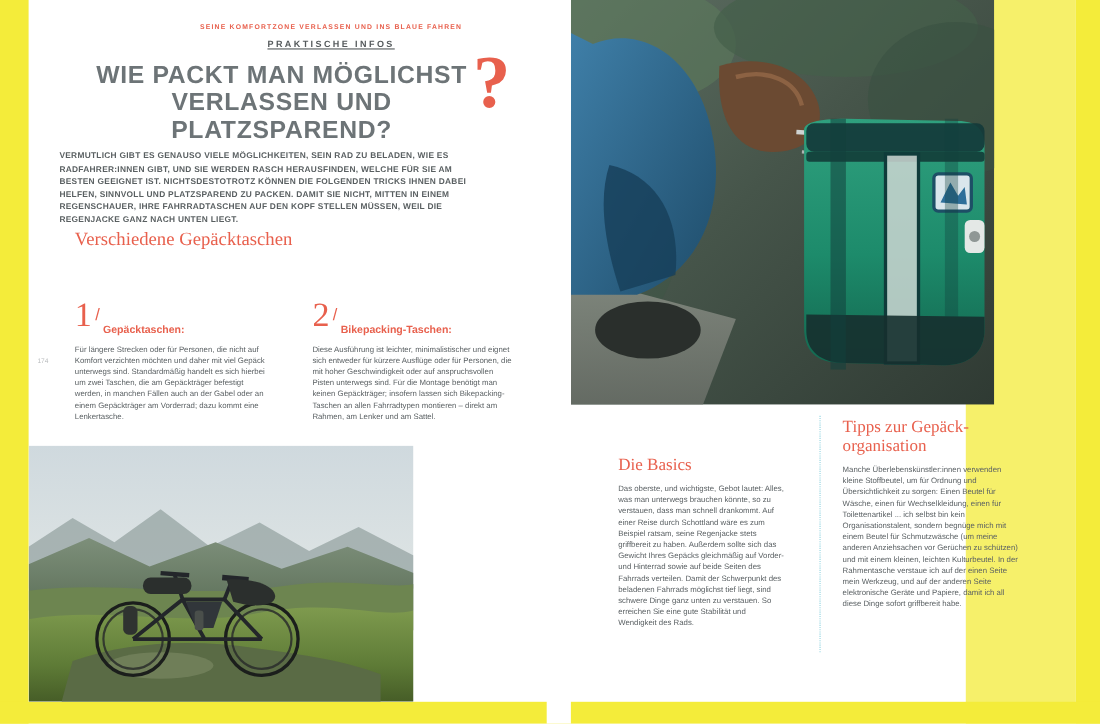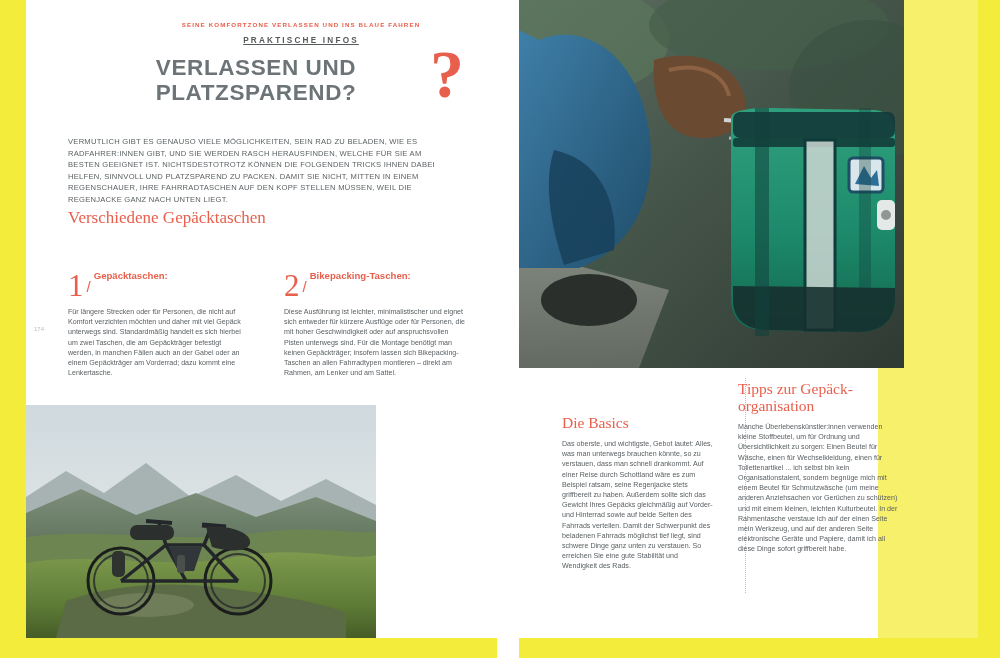--- a/index.html
+++ b/index.html
@@ -97,27 +97,27 @@
     left: 404px; top: 40px;
     font-size: 68px;
     line-height: 68px;
     color: #e8604d;
     font-weight: bold;
     font-family: "Liberation Serif", serif;
   }
 
   .intro {
     position: absolute;
-    left: 42px; top: 136px;
+    left: 28px; top: 136px;
     width: 370px;
     font-size: 7.6px;
     line-height: 11.6px;
     letter-spacing: 0.25px;
     color: #595f61;
-    font-weight: normal;
+    font-weight: bold;
   }
 
   .section-head {
     position: absolute;
     left: 42px; top: 208px;
     font-size: 17px;
     color: #e8604d;
     font-family: "Liberation Serif", serif;
     font-weight: normal;
   }
@@ -147,21 +147,21 @@
     display: inline-block;
     color: #e8604d;
     font-size: 15px;
     padding: 0 3px;
     vertical-align: top;
     margin-top: 8px;
   }
   .num-title {
     display: inline-block;
     vertical-align: top;
-    margin-top: 0;
+    margin-top: 25px;
     font-size: 9.6px;
     line-height: 11.5px;
     color: #e8604d;
     font-weight: bold;
     max-width: 112px;
   }
   .num-body {
     margin-top: 6px;
     font-size: 7.1px;
     line-height: 10.2px;
@@ -198,21 +198,21 @@
   }
   .rcol h3 {
     margin: 0 0 8px 0;
     font-family: "Liberation Serif", serif;
     font-weight: normal;
     color: #e8604d;
     font-size: 15.5px;
     line-height: 17px;
   }
   .rcol.basics { left: 562px; top: 414px; width: 152px; }
-  .rcol.tipps  { left: 738px; top: 380px; width: 160px; }
+  .rcol.tipps  { left: 766px; top: 380px; width: 160px; }
 
   .dotted-divider {
     position: absolute;
     left: 745px; top: 378px;
     width: 0; height: 215px;
     border-left: 1px dotted #8fd3e0;
   }
 
   
   svg { display: block; }
@@ -295,20 +295,21 @@
       <rect width="385" height="368" fill="none"></rect>
     </svg>
   </div>
 
   <div class="left-page">
 
     <div class="running-head">SEINE KOMFORTZONE VERLASSEN UND INS BLAUE FAHREN</div>
     <div class="kicker">PRAKTISCHE INFOS</div>
 
     <div class="headline">
+      <div>WIE PACKT MAN MÖGLICHST</div>
       <div>VERLASSEN UND PLATZSPAREND?</div>
     </div>
     <div class="qmark">?</div>
 
     <div class="intro">VERMUTLICH GIBT ES GENAUSO VIELE MÖGLICHKEITEN, SEIN RAD ZU BELADEN, WIE ES RADFAHRER:INNEN GIBT, UND SIE WERDEN RASCH HERAUSFINDEN, WELCHE FÜR SIE AM BESTEN GEEIGNET IST. NICHTSDESTOTROTZ KÖNNEN DIE FOLGENDEN TRICKS IHNEN DABEI HELFEN, SINNVOLL UND PLATZSPAREND ZU PACKEN. DAMIT SIE NICHT, MITTEN IN EINEM REGENSCHAUER, IHRE FAHRRADTASCHEN AUF DEN KOPF STELLEN MÜSSEN, WEIL DIE REGENJACKE GANZ NACH UNTEN LIEGT.</div>
 
     <div class="section-head">Verschiedene Gepäcktaschen</div>
 
     <div class="num-col one">
       <span class="big-num">1</span><span class="num-slash">/</span><span class="num-title">Gepäcktaschen:</span>

